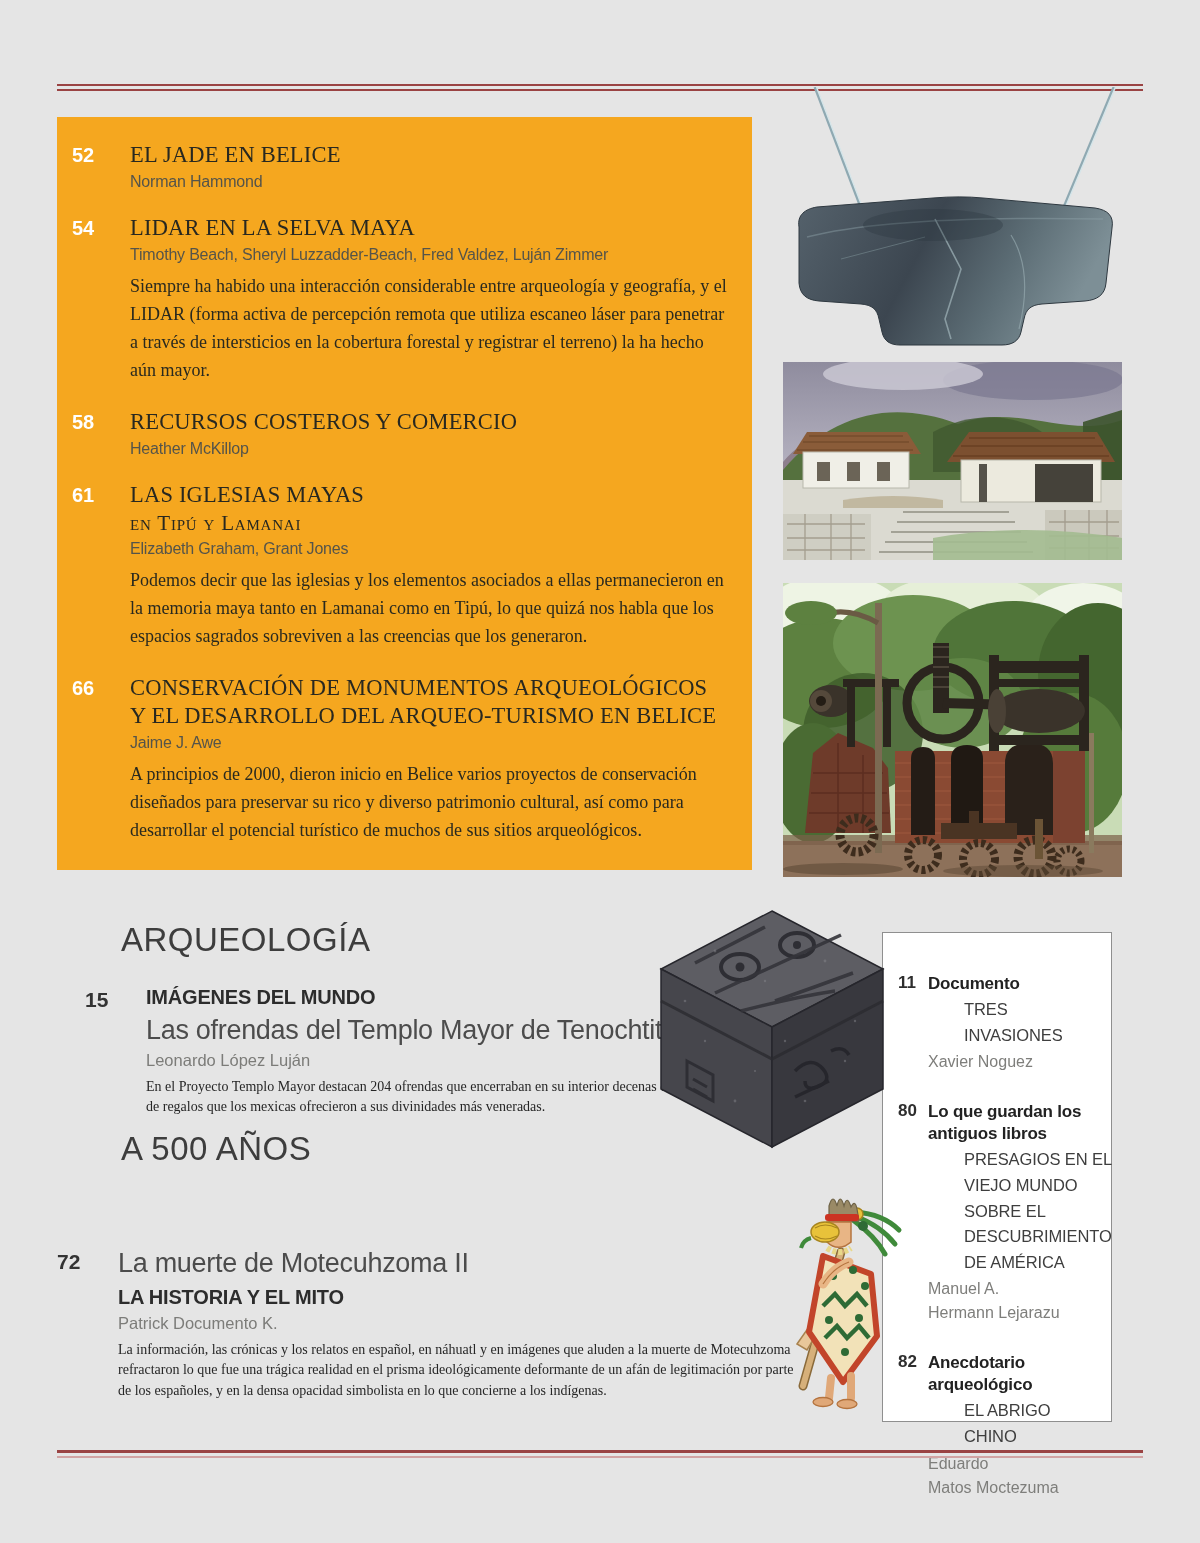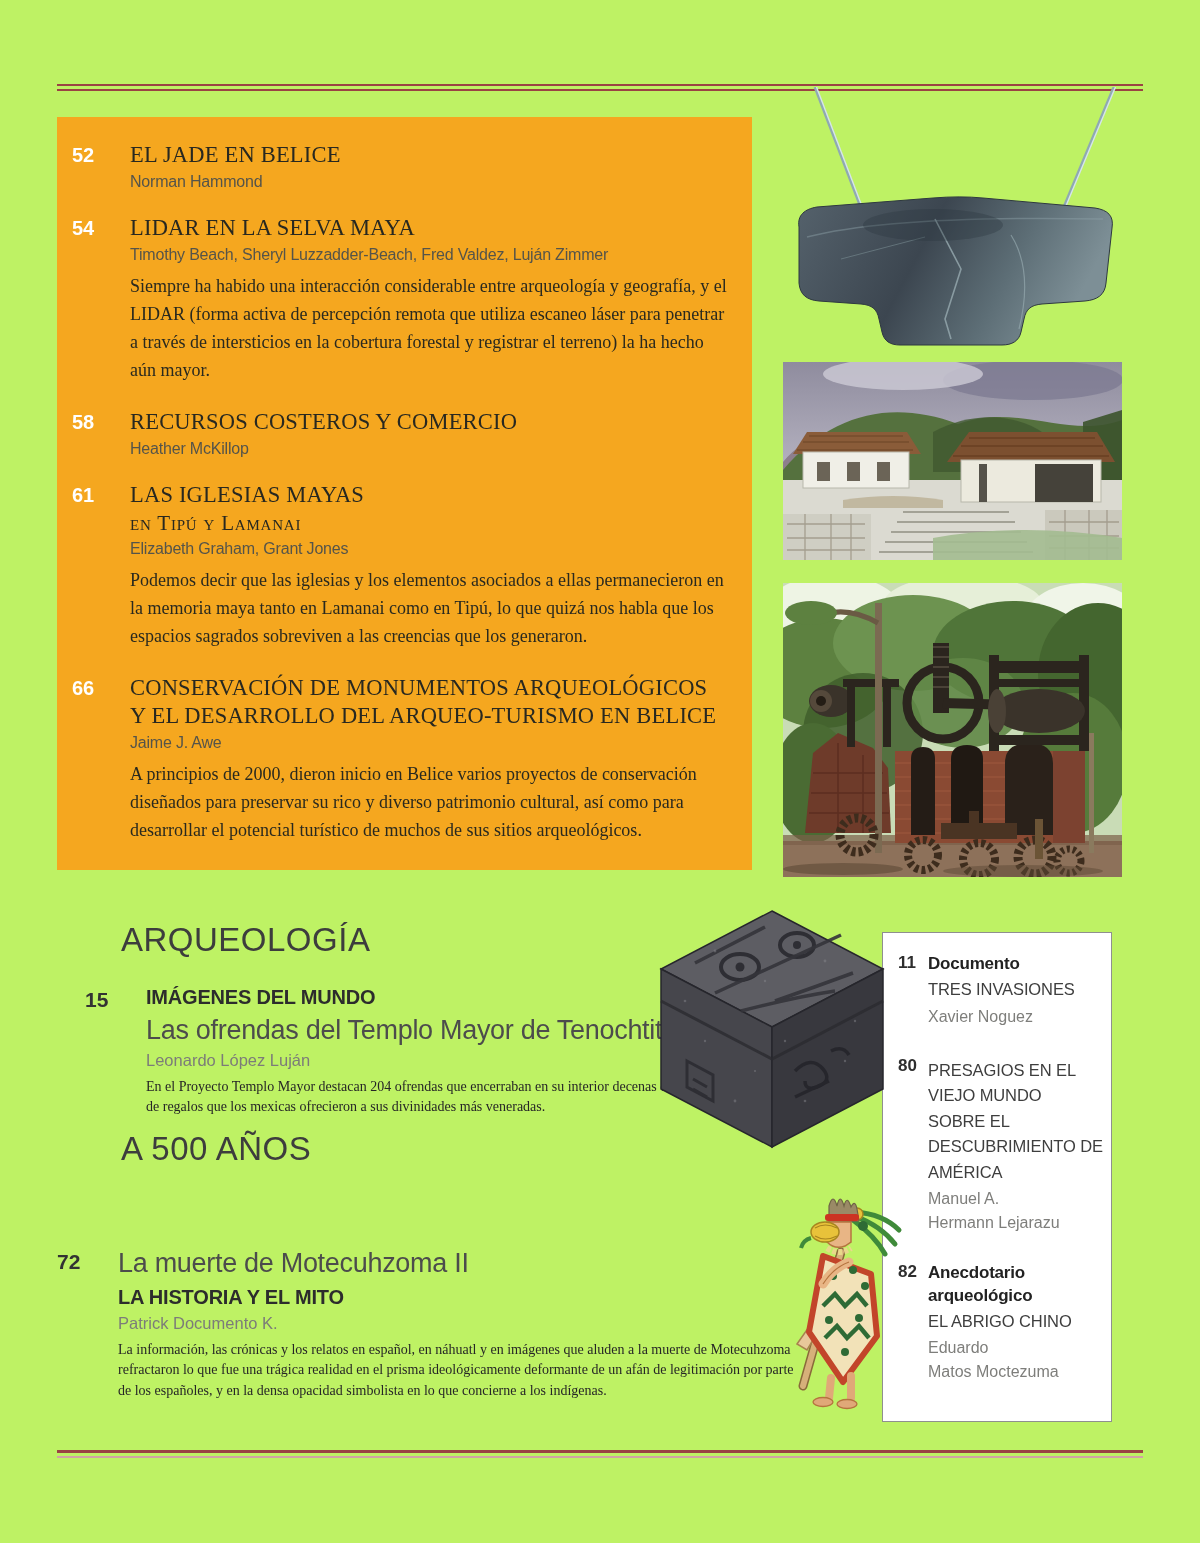--- a/index.html
+++ b/index.html
@@ -1,16 +1,16 @@
 <!DOCTYPE html>
 <html><head>
 <meta charset="utf-8">
 <style>
   html,body{margin:0;padding:0;background:#ffffff;}
-  .page{position:relative;width:1200px;height:1543px;background:#bef264;overflow:hidden;
+  .page{position:relative;width:1200px;height:1543px;background:#e5e5e5;overflow:hidden;
         font-family:"Liberation Sans",sans-serif;}
   
   .rule{position:absolute;left:57px;width:1086px;box-sizing:content-box;}
   .rule-top{top:84px;height:3px;border-top:2px solid #9a4343;border-bottom:2px solid #9a4343;}
   .rule-bottom{top:1450px;height:3px;border-top:3px solid #9a4343;border-bottom:2px solid #d2a3a3;}
   
   .feature-box{position:absolute;left:57px;top:117px;width:695px;height:753px;
                background:#f5a71f;box-sizing:border-box;padding:24px 20px 0 0;overflow:hidden;}
   .fe{display:grid;grid-template-columns:73px 1fr;margin-bottom:23px;}
   .fe-num{color:#ffffff;font-weight:bold;font-size:20px;padding:3px 0 0 15px;}
@@ -33,25 +33,25 @@
   .e-kicker{font-weight:bold;font-size:20px;color:#2c2c2c;letter-spacing:-0.2px;}
   .e-title{font-size:27px;font-weight:normal;color:#4c4c4c;margin:6px 0 0 0;
            white-space:nowrap;letter-spacing:-0.3px;}
   #entry72 .e-title{margin:0 0 7px 0;}
   .e-author{font-size:16.5px;color:#7c7c79;margin-top:5px;}
   .e-sum{font-family:"Liberation Serif",serif;font-size:14px;line-height:1.45;color:#262626;margin-top:7px;}
   #entry15 .e-sum{max-width:566px;}
   #entry72 .e-sum{max-width:690px;}
   
   .sb{position:absolute;left:882px;top:932px;width:230px;height:490px;border:1px solid #8f8f8f;
-      box-sizing:border-box;padding:20px 8px 0 15px;background:#ffffff;}
+      box-sizing:border-box;padding:40px 8px 0 15px;background:#ffffff;}
   .sb-item{display:grid;grid-template-columns:30px 1fr;margin-bottom:27px;}
   .sb-num{font-weight:bold;font-size:17px;color:#2e2e2e;}
   .sb-kicker{font-weight:bold;font-size:17px;line-height:1.3;color:#222222;letter-spacing:-0.2px;}
-  .sb-title{font-size:16.5px;line-height:1.55;color:#3e3e3e;margin-top:2px;letter-spacing:-0.1px;}
+  .sb-title{font-size:16.5px;line-height:1.55;color:#3e3e3e;margin-top:2px;letter-spacing:-0.1px;margin-left:36px;}
   .sb-author{font-size:16px;line-height:1.5;color:#7e7e7b;margin-top:2px;white-space:pre-line;}
   
   figure{position:absolute;margin:0;padding:0;}
   figure svg{display:block;width:100%;height:100%;}
   .fig-pendant{left:783px;top:87px;width:339px;height:263px;}
   .fig-watercolor{left:783px;top:362px;width:339px;height:198px;}
   .fig-ruins{left:783px;top:583px;width:339px;height:294px;}
   .fig-stonebox{left:645px;top:901px;width:255px;height:252px;z-index:2;}
   .fig-codex{left:767px;top:1186px;width:140px;height:224px;z-index:3;}
 </style>
@@ -335,20 +335,21 @@
       <div>
         <div class="sb-kicker">Documento</div>
         <div class="sb-title">TRES INVASIONES</div>
         <div class="sb-author">Xavier Noguez</div>
       </div>
     </div>
 
     <div class="sb-item">
       <div class="sb-num">80</div>
       <div>
+        <div class="sb-kicker">Lo que guardan los antiguos libros</div>
         <div class="sb-title">PRESAGIOS EN EL VIEJO MUNDO SOBRE EL DESCUBRIMIENTO DE AMÉRICA</div>
         <div class="sb-author">Manuel A.
 Hermann Lejarazu</div>
       </div>
     </div>
 
     <div class="sb-item">
       <div class="sb-num">82</div>
       <div>
         <div class="sb-kicker">Anecdotario arqueológico</div>

